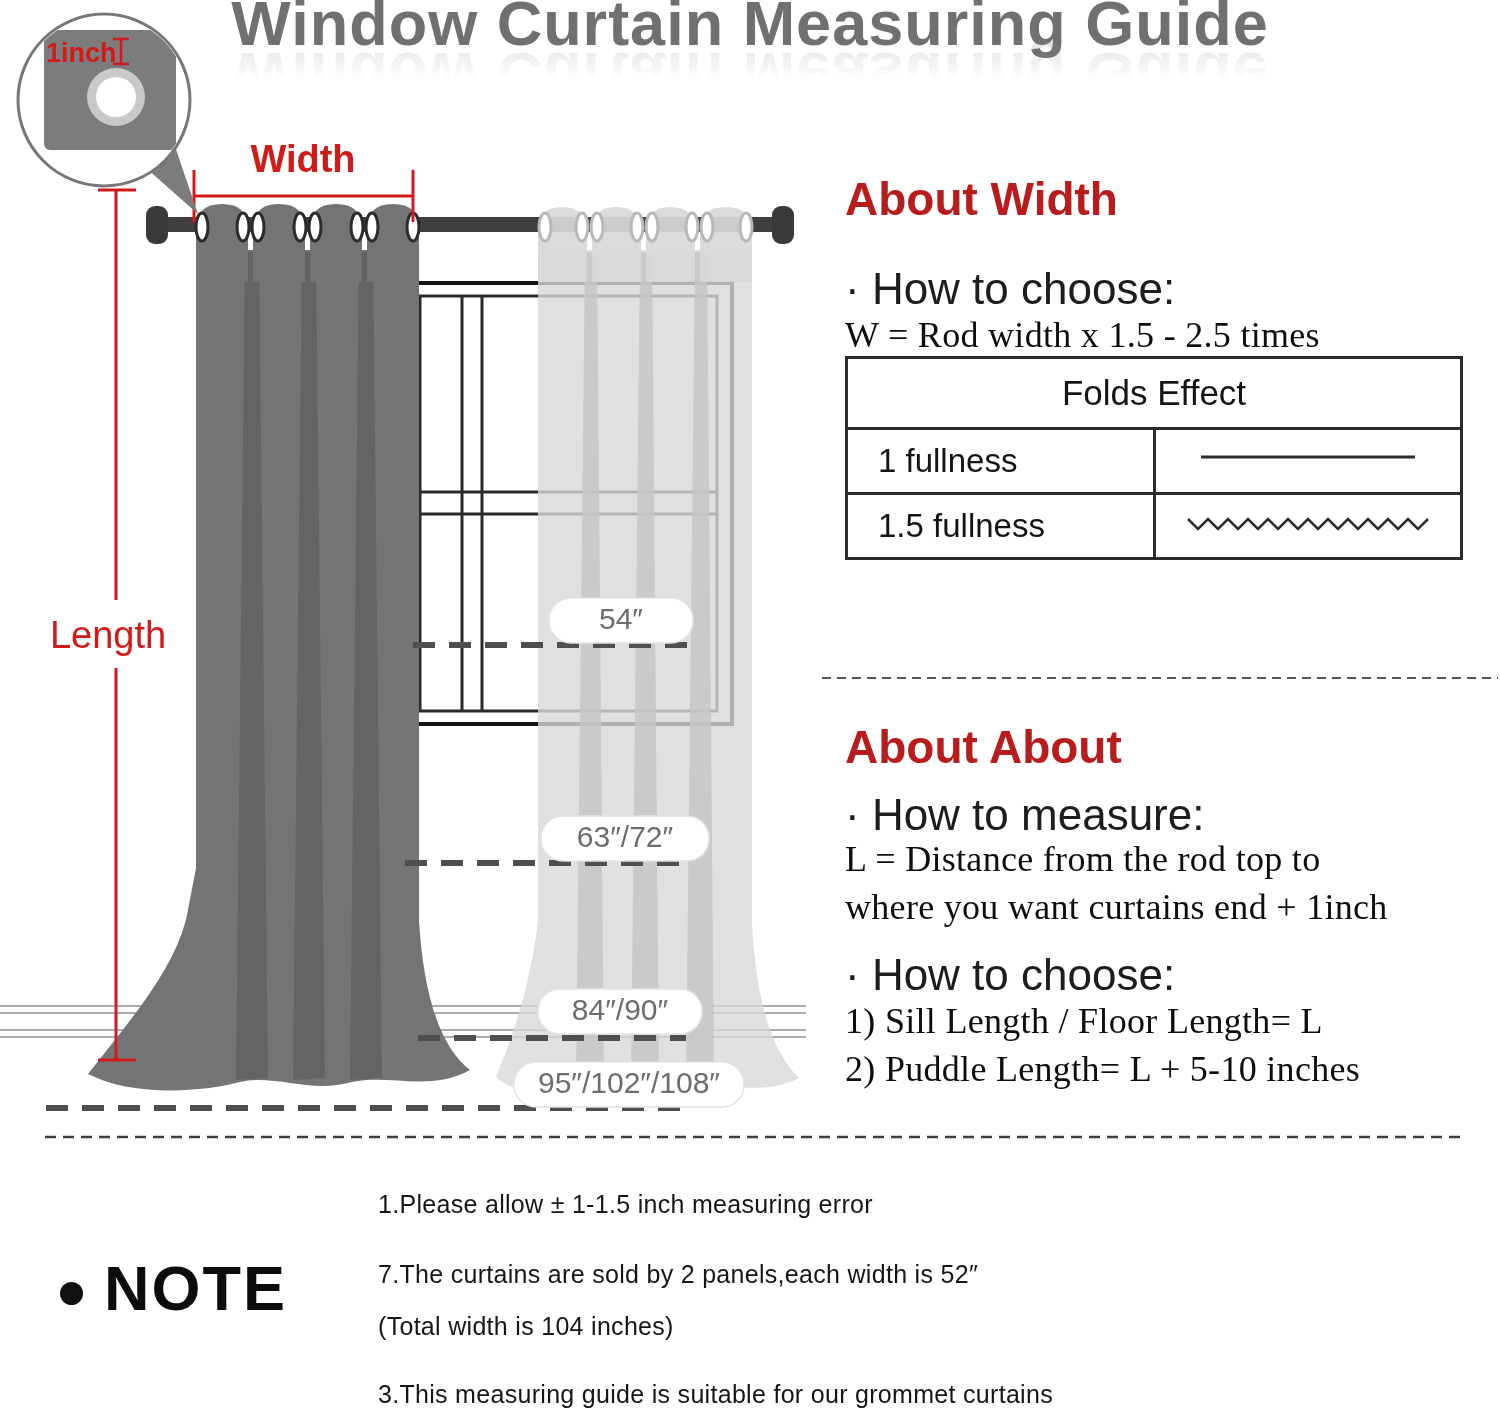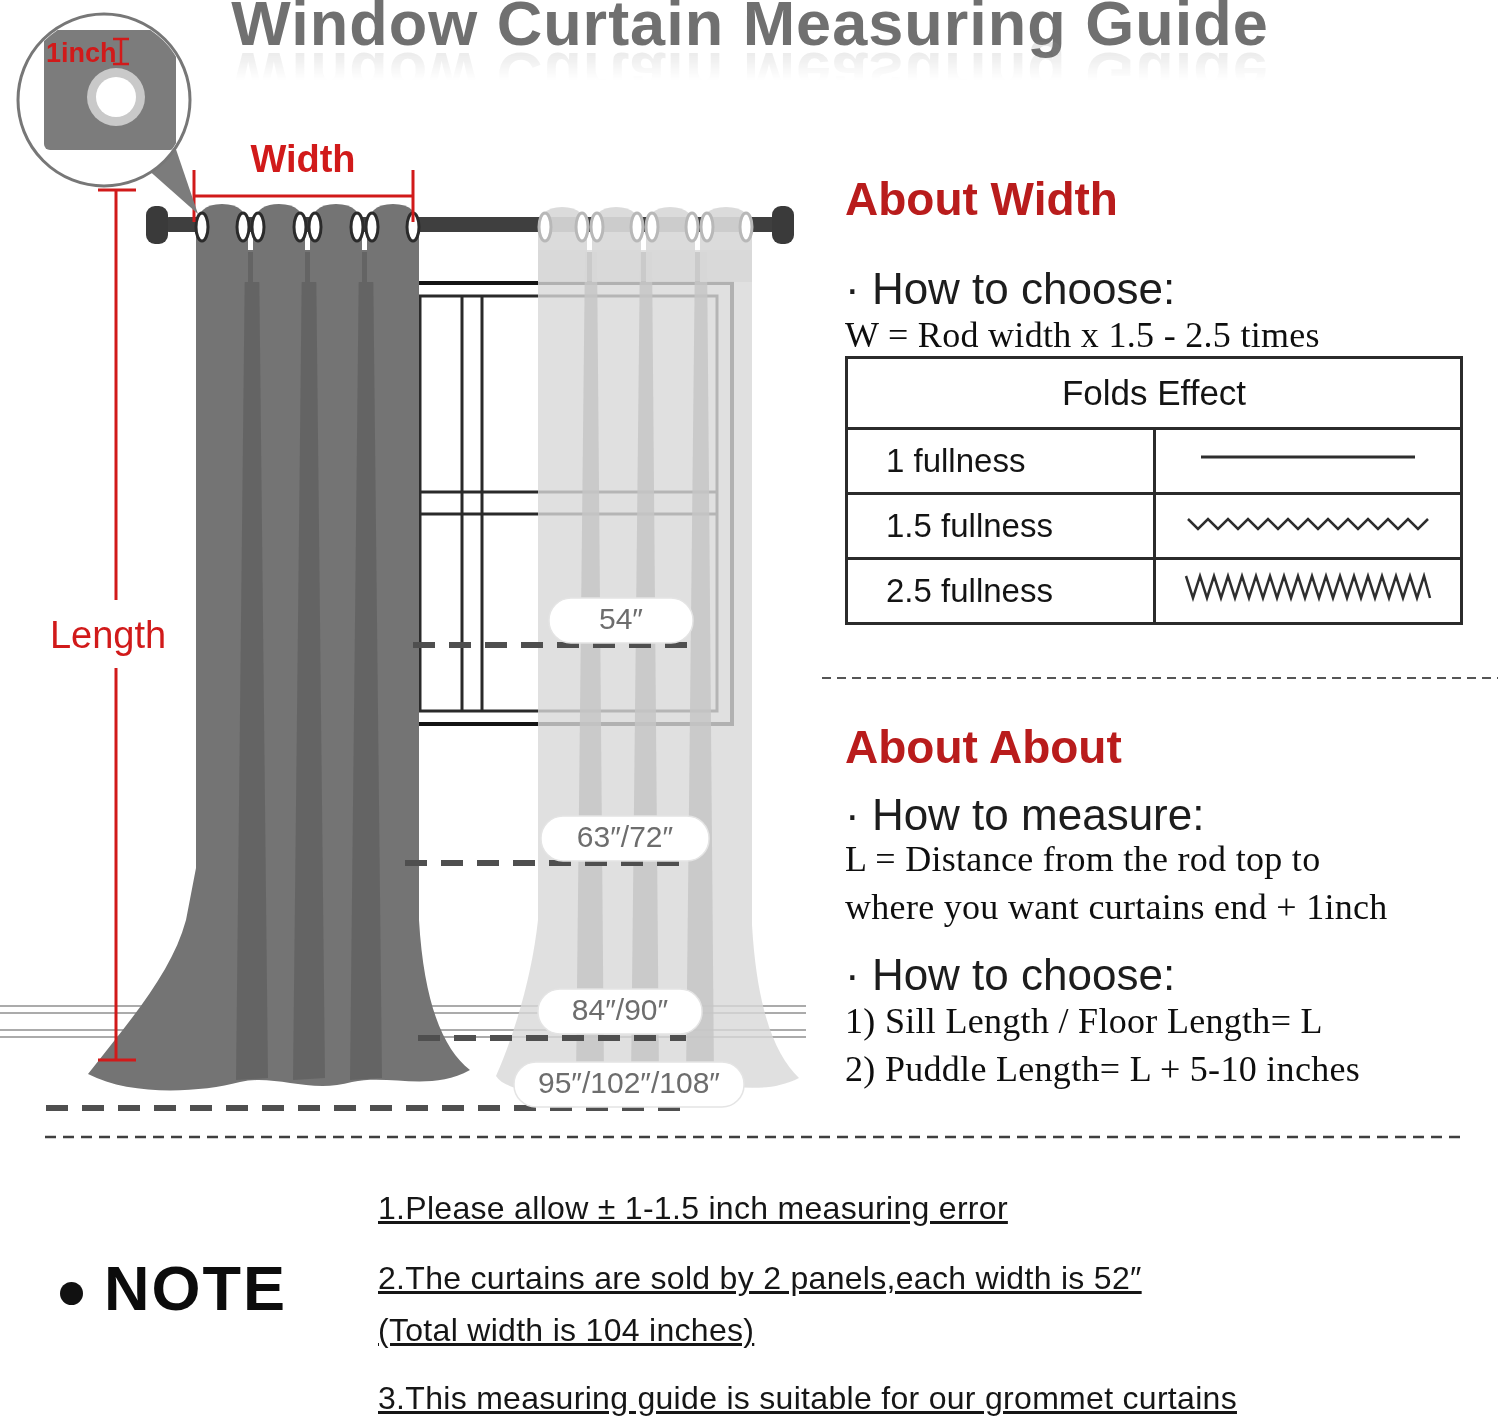--- a/index.html
+++ b/index.html
@@ -17,26 +17,26 @@
     mask-image:linear-gradient(to top,rgba(0,0,0,.95) 0%,transparent 58%);
   }
   
   .h2{font-size:46px;font-weight:600;color:#b91c1c;}
   .body-line{font-size:44px;color:#1d1d1d;}
   .formula{font-size:36px;font-weight:500;color:#0e0e0e;letter-spacing:.3px;font-family:Liberation Serif, serif;}
   
   .folds-table{position:absolute;left:845px;top:356px;width:618px;border-collapse:collapse;table-layout:fixed;}
   .folds-table td{border:3px solid #2b2b2b;font-size:33px;color:#141414;}
   .folds-table .thead{height:66px;text-align:center;font-size:35px;font-weight:500;}
-  .folds-table .lbl{width:46%;height:60px;padding-left:38px;margin-top:48px;}
+  .folds-table .lbl{width:46%;height:60px;padding-left:30px;margin-top:48px;}
   .folds-table .wave-cell{text-align:center;vertical-align:middle;}
   
   .note-bullet{position:absolute;left:60px;top:1282px;width:23px;height:23px;border-radius:50%;background:#111;}
   .note-heading{position:absolute;left:104px;top:1252px;font-size:63px;font-weight:700;letter-spacing:2px;color:#0c0c0c;}
-  .note-line{font-size:32px;color:#161616;letter-spacing:.3px;text-decoration:underline;}
+  .note-line{font-size:25px;color:#161616;letter-spacing:.3px;}
 </style>
 </head>
 <body>
 
 <div class="title-wrap">
   <div class="title">Window Curtain Measuring Guide</div>
   <div class="title title-reflection">Window Curtain Measuring Guide</div>
 </div>
 
 <svg class="abs" style="left:0;top:0" width="1500" height="1420" viewBox="0 0 1500 1420">
@@ -198,37 +198,29 @@
       </td>
     </tr>
     <tr>
       <td class="lbl">1.5 fullness</td>
       <td class="wave-cell">
         <svg width="244" height="26" viewBox="0 0 244 26">
           <polyline fill="none" stroke="#2e2e2e" stroke-width="2.5" points="2,8 12,18 22,8 32,18 42,8 52,18 62,8 72,18 82,8 92,18 102,8 112,18 122,8 132,18 142,8 152,18 162,8 172,18 182,8 192,18 202,8 212,18 222,8 232,18 242,8"></polyline>
         </svg>
       </td>
     </tr>
-    <tr>
-      <td class="lbl">2.5 fullness</td>
-      <td class="wave-cell">
-        <svg width="248" height="30" viewBox="0 0 248 30">
-          <polyline fill="none" stroke="#2e2e2e" stroke-width="2.5" points="2,4 9,26 16,4 23,26 30,4 37,26 44,4 51,26 58,4 65,26 72,4 79,26 86,4 93,26 100,4 107,26 114,4 121,26 128,4 135,26 142,4 149,26 156,4 163,26 170,4 177,26 184,4 191,26 198,4 205,26 212,4 219,26 226,4 233,26 240,4 246,26"></polyline>
-        </svg>
-      </td>
-    </tr>
   </tbody>
 </table>
 
 <div class="abs h2" style="left:845px;top:720px">About About</div>
 <div class="abs body-line" style="left:845px;top:790px">· How to measure:</div>
 <div class="abs formula" style="left:845px;top:838px">L = Distance from the rod top to</div>
 <div class="abs formula" style="left:845px;top:886px">where you want curtains end + 1inch</div>
 <div class="abs body-line" style="left:845px;top:950px">· How to choose:</div>
 <div class="abs formula" style="left:845px;top:1000px">1)  Sill Length / Floor Length= L</div>
 <div class="abs formula" style="left:845px;top:1048px">2)  Puddle Length= L + 5-10 inches</div>
 
 <div class="note-bullet"></div>
 <div class="note-heading">NOTE</div>
 <div class="abs note-line" style="left:378px;top:1190px">1.Please allow ± 1-1.5 inch measuring error</div>
-<div class="abs note-line" style="left:378px;top:1260px">2.The curtains are sold by 2 panels,each width is 52″</div>
+<div class="abs note-line" style="left:378px;top:1260px">7.The curtains are sold by 2 panels,each width is 52″</div>
 <div class="abs note-line" style="left:378px;top:1312px">(Total width is 104 inches)</div>
 <div class="abs note-line" style="left:378px;top:1380px">3.This measuring guide is suitable for our grommet curtains</div>
 
 </body></html>

